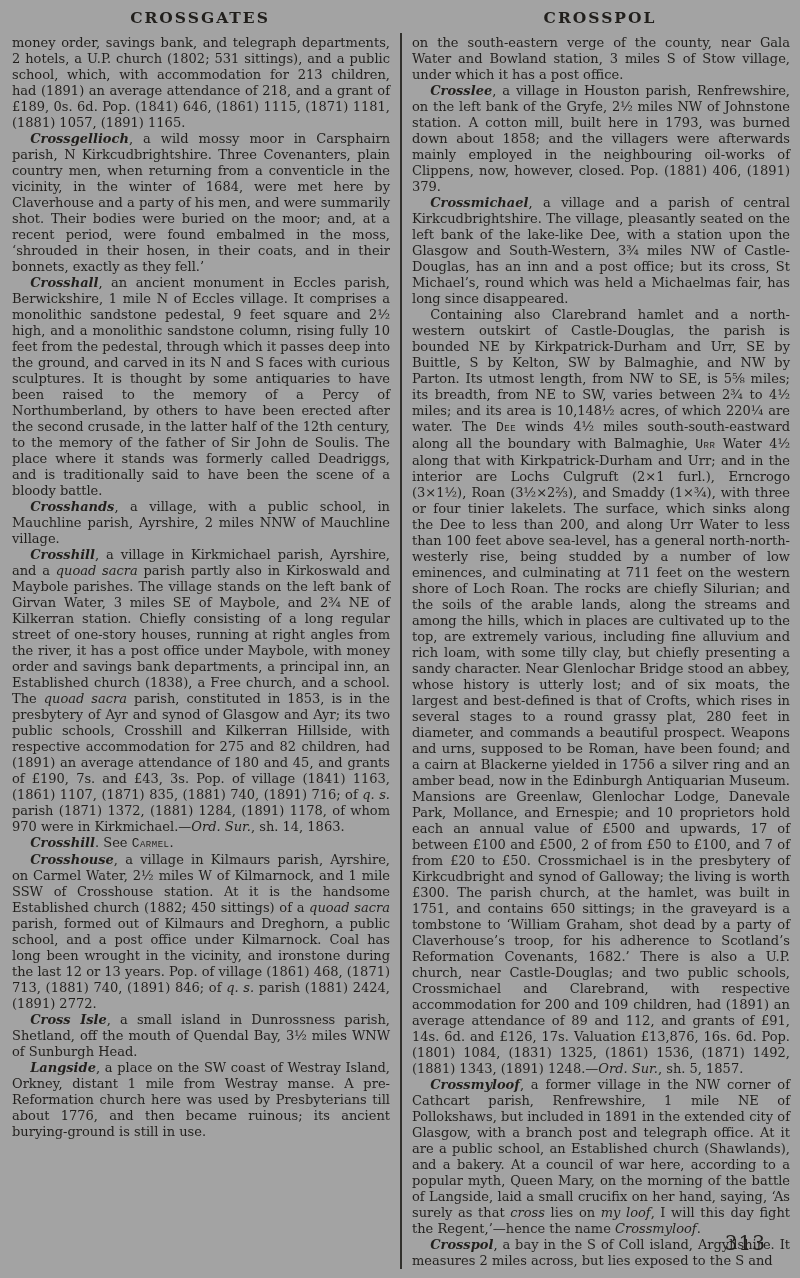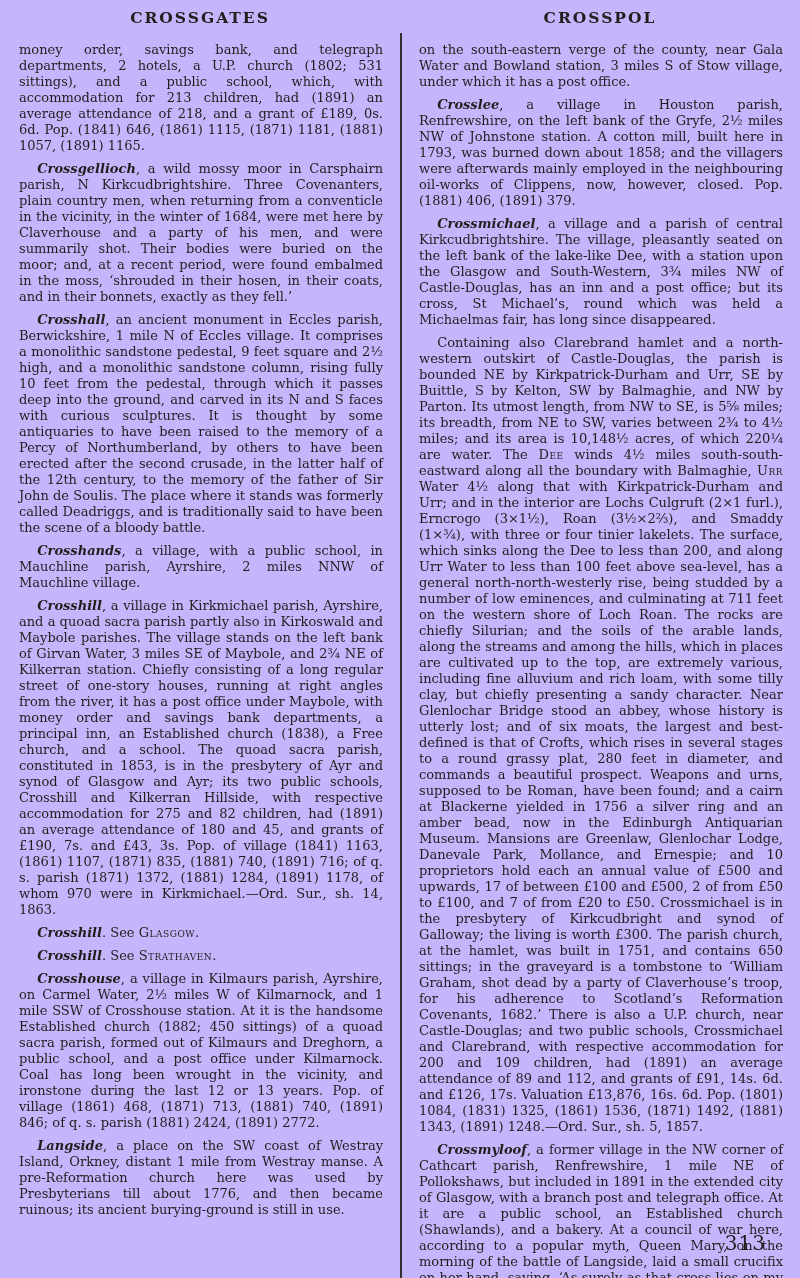--- a/index.html
+++ b/index.html
@@ -2,21 +2,21 @@
 <html><head>
 <meta charset="utf-8">
 <style>
   html, body { margin: 0; padding: 0; }
   body { background: #e8e7e2; }
   .page {
     position: relative;
     width: 800px;
     height: 1278px;
     margin: 0 auto;
-    background: #c4b5fd;
+    background: #a3a3a3;
     color: #211f1c;
     font-family: "DejaVu Serif", "Liberation Serif", serif;
     overflow: hidden;
     box-sizing: border-box;
     padding-top: 6px;
   }
   .header-row {
     display: flex;
     width: 100%;
   }
@@ -36,30 +36,30 @@
   .column {
     flex: 1 1 50%;
     box-sizing: border-box;
     padding: 2px 10px 0 12px;
   }
   .column.right {
     border-left: 2px solid #31302c;
     padding: 2px 10px 0 10px;
   }
   .para {
-    margin: 7px;
+    margin: 0;
     font-size: 13px;
     line-height: 16px;
     text-align: justify;
     text-justify: inter-word;
   }
   .para.indent { text-indent: 1.4em; }
   .b { font-weight: bold; font-style: italic; }
-  .i { }
-  .sc { font-variant: small-caps; letter-spacing: 0.5px; }
+  .i { font-style: italic; }
+  .sc { font-variant: small-caps; letter-spacing: 0.5px; font-family: Liberation Mono, monospace; }
   .page-number {
     position: absolute;
     right: 34px;
     bottom: 23px;
     font-size: 20px;
     letter-spacing: 1px;
   }
 </style>
 </head>
 <body>
@@ -69,23 +69,23 @@
     <div class="col-header">CROSSGATES</div>
     <div class="col-header">CROSSPOL</div>
   </div>
   <div class="columns">
     <div class="column left">
         <p class="para"><span>money order, savings bank, and telegraph departments, 2 hotels, a U.P. church (1802; 531 sittings), and a public school, which, with accommodation for 213 children, had (1891) an average attendance of 218, and a grant of £189, 0s. 6d.  Pop. (1841) 646, (1861) 1115, (1871) 1181, (1881) 1057, (1891) 1165.</span></p>
         <p class="para indent"><span class="b">Crossgellioch</span><span>, a wild mossy moor in Carsphairn parish, N Kirkcudbrightshire.  Three Covenanters, plain country men, when returning from a conventicle in the vicinity, in the winter of 1684, were met here by Claverhouse and a party of his men, and were summarily shot. Their bodies were buried on the moor; and, at a recent period, were found embalmed in the moss, ‘shrouded in their hosen, in their coats, and in their bonnets, exactly as they fell.’</span></p>
         <p class="para indent"><span class="b">Crosshall</span><span>, an ancient monument in Eccles parish, Berwickshire, 1 mile N of Eccles village.  It comprises a monolithic sandstone pedestal, 9 feet square and 2½ high, and a monolithic sandstone column, rising fully 10 feet from the pedestal, through which it passes deep into the ground, and carved in its N and S faces with curious sculptures.  It is thought by some antiquaries to have been raised to the memory of a Percy of Northumberland, by others to have been erected after the second crusade, in the latter half of the 12th century, to the memory of the father of Sir John de Soulis.  The place where it stands was formerly called Deadriggs, and is traditionally said to have been the scene of a bloody battle.</span></p>
         <p class="para indent"><span class="b">Crosshands</span><span>, a village, with a public school, in Mauchline parish, Ayrshire, 2 miles NNW of Mauchline village.</span></p>
         <p class="para indent"><span class="b">Crosshill</span><span>, a village in Kirkmichael parish, Ayrshire, and a </span><span class="i">quoad sacra</span><span> parish partly also in Kirkoswald and Maybole parishes.  The village stands on the left bank of Girvan Water, 3 miles SE of Maybole, and 2¾ NE of Kilkerran station.  Chiefly consisting of a long regular street of one-story houses, running at right angles from the river, it has a post office under Maybole, with money order and savings bank departments, a principal inn, an Established church (1838), a Free church, and a school.  The </span><span class="i">quoad sacra</span><span> parish, constituted in 1853, is in the presbytery of Ayr and synod of Glasgow and Ayr; its two public schools, Crosshill and Kilkerran Hillside, with respective accommodation for 275 and 82 children, had (1891) an average attendance of 180 and 45, and grants of £190, 7s. and £43, 3s.  Pop. of village (1841) 1163, (1861) 1107, (1871) 835, (1881) 740, (1891) 716; of </span><span class="i">q. s.</span><span> parish (1871) 1372, (1881) 1284, (1891) 1178, of whom 970 were in Kirkmichael.—</span><span class="i">Ord. Sur.</span><span>, sh. 14, 1863.</span></p>
-        <p class="para indent"><span class="b">Crosshill</span><span>.  See </span><span class="sc">Glasgow</span><span>.</span></p>
-        <p class="para indent"><span class="b">Crosshill</span><span>.  See </span><span class="sc">Strathaven</span><span>.</span></p>
+        <p class="para indent"><span class="b">Crosshill</span><span>.  See </span><span class="sc">Carmel</span><span>.</span></p>
         <p class="para indent"><span class="b">Crosshouse</span><span>, a village in Kilmaurs parish, Ayrshire, on Carmel Water, 2½ miles W of Kilmarnock, and 1 mile SSW of Crosshouse station.  At it is the handsome Established church (1882; 450 sittings) of a </span><span class="i">quoad sacra</span><span> parish, formed out of Kilmaurs and Dreghorn, a public school, and a post office under Kilmarnock.  Coal has long been wrought in the vicinity, and ironstone during the last 12 or 13 years.  Pop. of village (1861) 468, (1871) 713, (1881) 740, (1891) 846; of </span><span class="i">q. s.</span><span> parish (1881) 2424, (1891) 2772.</span></p>
+        <p class="para indent"><span class="b">Cross Isle</span><span>, a small island in Dunrossness parish, Shetland, off the mouth of Quendal Bay, 3½ miles WNW of Sunburgh Head.</span></p>
         <p class="para indent"><span class="b">Langside</span><span>, a place on the SW coast of Westray Island, Orkney, distant 1 mile from Westray manse.  A pre-Reformation church here was used by Presbyterians till about 1776, and then became ruinous; its ancient burying-ground is still in use.</span></p>
       </div>
     <div class="column right">
         <p class="para"><span>on the south-eastern verge of the county, near Gala Water and Bowland station, 3 miles S of Stow village, under which it has a post office.</span></p>
         <p class="para indent"><span class="b">Crosslee</span><span>, a village in Houston parish, Renfrewshire, on the left bank of the Gryfe, 2½ miles NW of Johnstone station.  A cotton mill, built here in 1793, was burned down about 1858; and the villagers were afterwards mainly employed in the neighbouring oil-works of Clippens, now, however, closed.  Pop. (1881) 406, (1891) 379.</span></p>
         <p class="para indent"><span class="b">Crossmichael</span><span>, a village and a parish of central Kirkcudbrightshire.  The village, pleasantly seated on the left bank of the lake-like Dee, with a station upon the Glasgow and South-Western, 3¾ miles NW of Castle-Douglas, has an inn and a post office; but its cross, St Michael’s, round which was held a Michaelmas fair, has long since disappeared.</span></p>
         <p class="para indent"><span>Containing also Clarebrand hamlet and a north-western outskirt of Castle-Douglas, the parish is bounded NE by Kirkpatrick-Durham and Urr, SE by Buittle, S by Kelton, SW by Balmaghie, and NW by Parton.  Its utmost length, from NW to SE, is 5⅝ miles; its breadth, from NE to SW, varies between 2¾ to 4½ miles; and its area is 10,148½ acres, of which 220¼ are water.  The </span><span class="sc">Dee</span><span> winds 4½ miles south-south-eastward along all the boundary with Balmaghie, </span><span class="sc">Urr</span><span> Water 4½ along that with Kirkpatrick-Durham and Urr; and in the interior are Lochs Culgruft (2×1 furl.), Erncrogo (3×1½), Roan (3½×2⅔), and Smaddy (1×¾), with three or four tinier lakelets.  The surface, which sinks along the Dee to less than 200, and along Urr Water to less than 100 feet above sea-level, has a general north-north-westerly rise, being studded by a number of low eminences, and culminating at 711 feet on the western shore of Loch Roan.  The rocks are chiefly Silurian; and the soils of the arable lands, along the streams and among the hills, which in places are cultivated up to the top, are extremely various, including fine alluvium and rich loam, with some tilly clay, but chiefly presenting a sandy character.  Near Glenlochar Bridge stood an abbey, whose history is utterly lost; and of six moats, the largest and best-defined is that of Crofts, which rises in several stages to a round grassy plat, 280 feet in diameter, and commands a beautiful prospect.  Weapons and urns, supposed to be Roman, have been found; and a cairn at Blackerne yielded in 1756 a silver ring and an amber bead, now in the Edinburgh Antiquarian Museum.  Mansions are Greenlaw, Glenlochar Lodge, Danevale Park, Mollance, and Ernespie; and 10 proprietors hold each an annual value of £500 and upwards, 17 of between £100 and £500, 2 of from £50 to £100, and 7 of from £20 to £50.  Crossmichael is in the presbytery of Kirkcudbright and synod of Galloway; the living is worth £300.  The parish church, at the hamlet, was built in 1751, and contains 650 sittings; in the graveyard is a tombstone to ‘William Graham, shot dead by a party of Claverhouse’s troop, for his adherence to Scotland’s Reformation Covenants, 1682.’  There is also a U.P. church, near Castle-Douglas; and two public schools, Crossmichael and Clarebrand, with respective accommodation for 200 and 109 children, had (1891) an average attendance of 89 and 112, and grants of £91, 14s. 6d. and £126, 17s.  Valuation £13,876, 16s. 6d.  Pop. (1801) 1084, (1831) 1325, (1861) 1536, (1871) 1492, (1881) 1343, (1891) 1248.—</span><span class="i">Ord. Sur.</span><span>, sh. 5, 1857.</span></p>
         <p class="para indent"><span class="b">Crossmyloof</span><span>, a former village in the NW corner of Cathcart parish, Renfrewshire, 1 mile NE of Pollokshaws, but included in 1891 in the extended city of Glasgow, with a branch post and telegraph office.  At it are a public school, an Established church (Shawlands), and a bakery.  At a council of war here, according to a popular myth, Queen Mary, on the morning of the battle of Langside, laid a small crucifix on her hand, saying, ‘As surely as that </span><span class="i">cross</span><span> lies on </span><span class="i">my loof</span><span>, I will this day fight the Regent,’—hence the name </span><span class="i">Crossmyloof</span><span>.</span></p>
         <p class="para indent"><span class="b">Crosspol</span><span>, a bay in the S of Coll island, Argyllshire. It measures 2 miles across, but lies exposed to the S and</span></p>
       </div>

